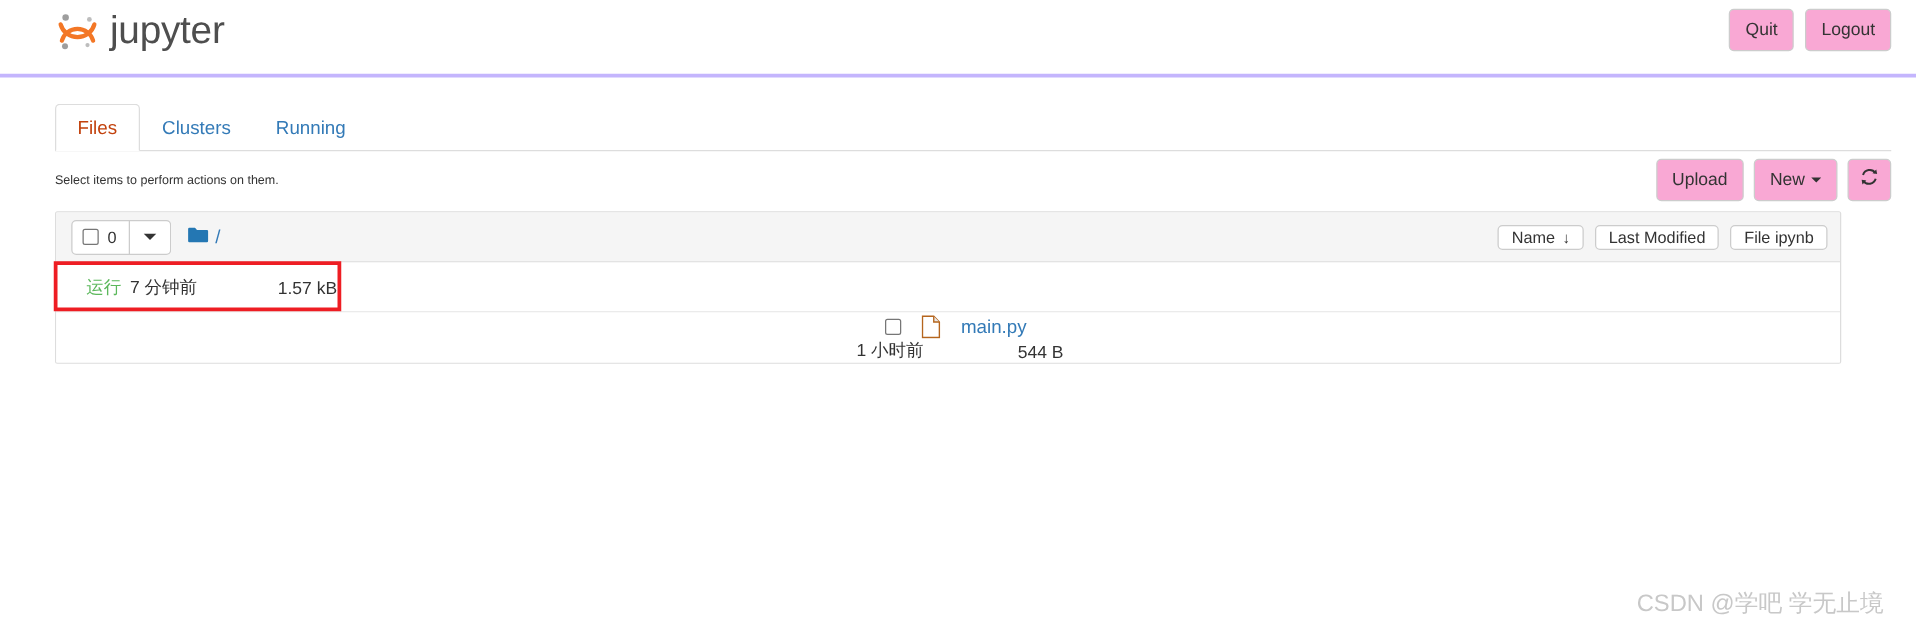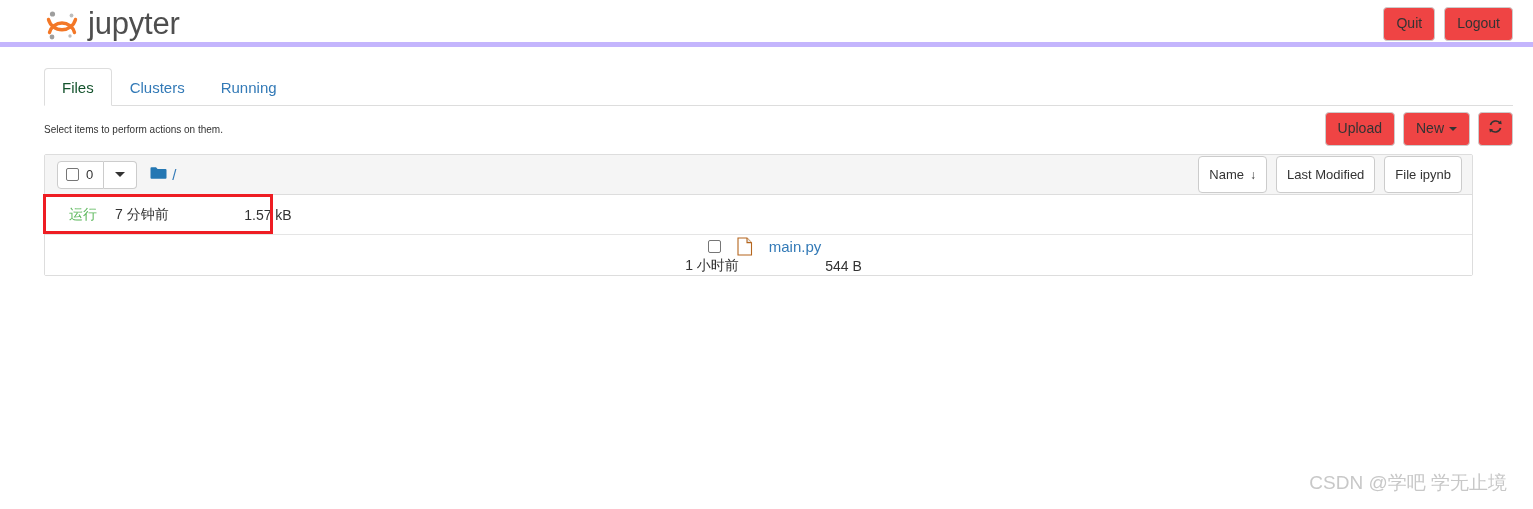--- a/index.html
+++ b/index.html
@@ -9,22 +9,22 @@
     width: 1533px;
     height: 509px;
     background: #ffffff;
     font-family: "Liberation Sans", sans-serif;
     overflow: hidden;
   }
 
   
   .header {
     position: relative;
-    height: 47px;
-    border-bottom: 5px solid #c4b5fd;
+    height: 62px;
+    border-bottom: 3px solid #c4b5fd;
     background: #ffffff;
   }
   .brand {
     position: absolute;
     left: 44px;
     top: 2px;
     display: flex;
     align-items: center;
     gap: 8px;
     height: 46px;
@@ -39,21 +39,21 @@
     padding-bottom: 3px;
   }
   .header-right {
     position: absolute;
     right: 20px;
     top: 7px;
     display: flex;
     gap: 9px;
   }
   .btn {
-    background: #ef4444;
+    background: #f9a8d4;
     border: 1px solid #cccccc;
     border-radius: 4px;
     color: #333333;
     font-size: 14px;
     font-family: "Liberation Sans", sans-serif;
     padding: 6px 12px;
     line-height: 1.42;
     cursor: pointer;
     white-space: nowrap;
   }
@@ -77,21 +77,21 @@
     line-height: 1.3;
     color: #337ab7;
     text-decoration: none;
     cursor: pointer;
     border: 1px solid transparent;
     border-radius: 4px 4px 0 0;
     margin-bottom: -1px;
     background: transparent;
   }
   .tab.active {
-    color: #14532d;
+    color: #c2410c;
     background: #ffffff;
     border: 1px solid #dddddd;
     border-bottom-color: #ffffff;
     cursor: default;
   }
 
   
   .action-bar {
     position: relative;
     margin: 0 20px 0 44px;
@@ -198,21 +198,21 @@
     background: #ffffff;
     border: 1px solid #cccccc;
     border-radius: 4px;
     font-size: 13px;
     color: #333333;
     padding: 5px 10px;
     display: flex;
     align-items: center;
     gap: 6px;
     cursor: pointer;
-    height: 37px;
+    height: 20px;
     white-space: nowrap;
   }
   .sort-arrow { font-size: 12px; line-height: 1; }
 
   .file-row {
     position: relative;
     display: flex;
     align-items: center;
     height: 40px;
     padding: 0 12px 0 24px;
@@ -232,21 +232,21 @@
     font-size: 15px;
     color: #337ab7;
     text-decoration: none;
     cursor: pointer;
   }
   .file-right {
     display: flex;
     align-items: center;
     justify-content: flex-end;
     flex: 0 0 auto;
-    gap: 11px;
+    gap: 0;
     font-size: 14px;
     color: #333333;
   }
   .running-badge {
     color: #5cb85c;
     font-size: 14px;
     margin-right: 7px;
   }
   .modified {
     min-width: 0;

